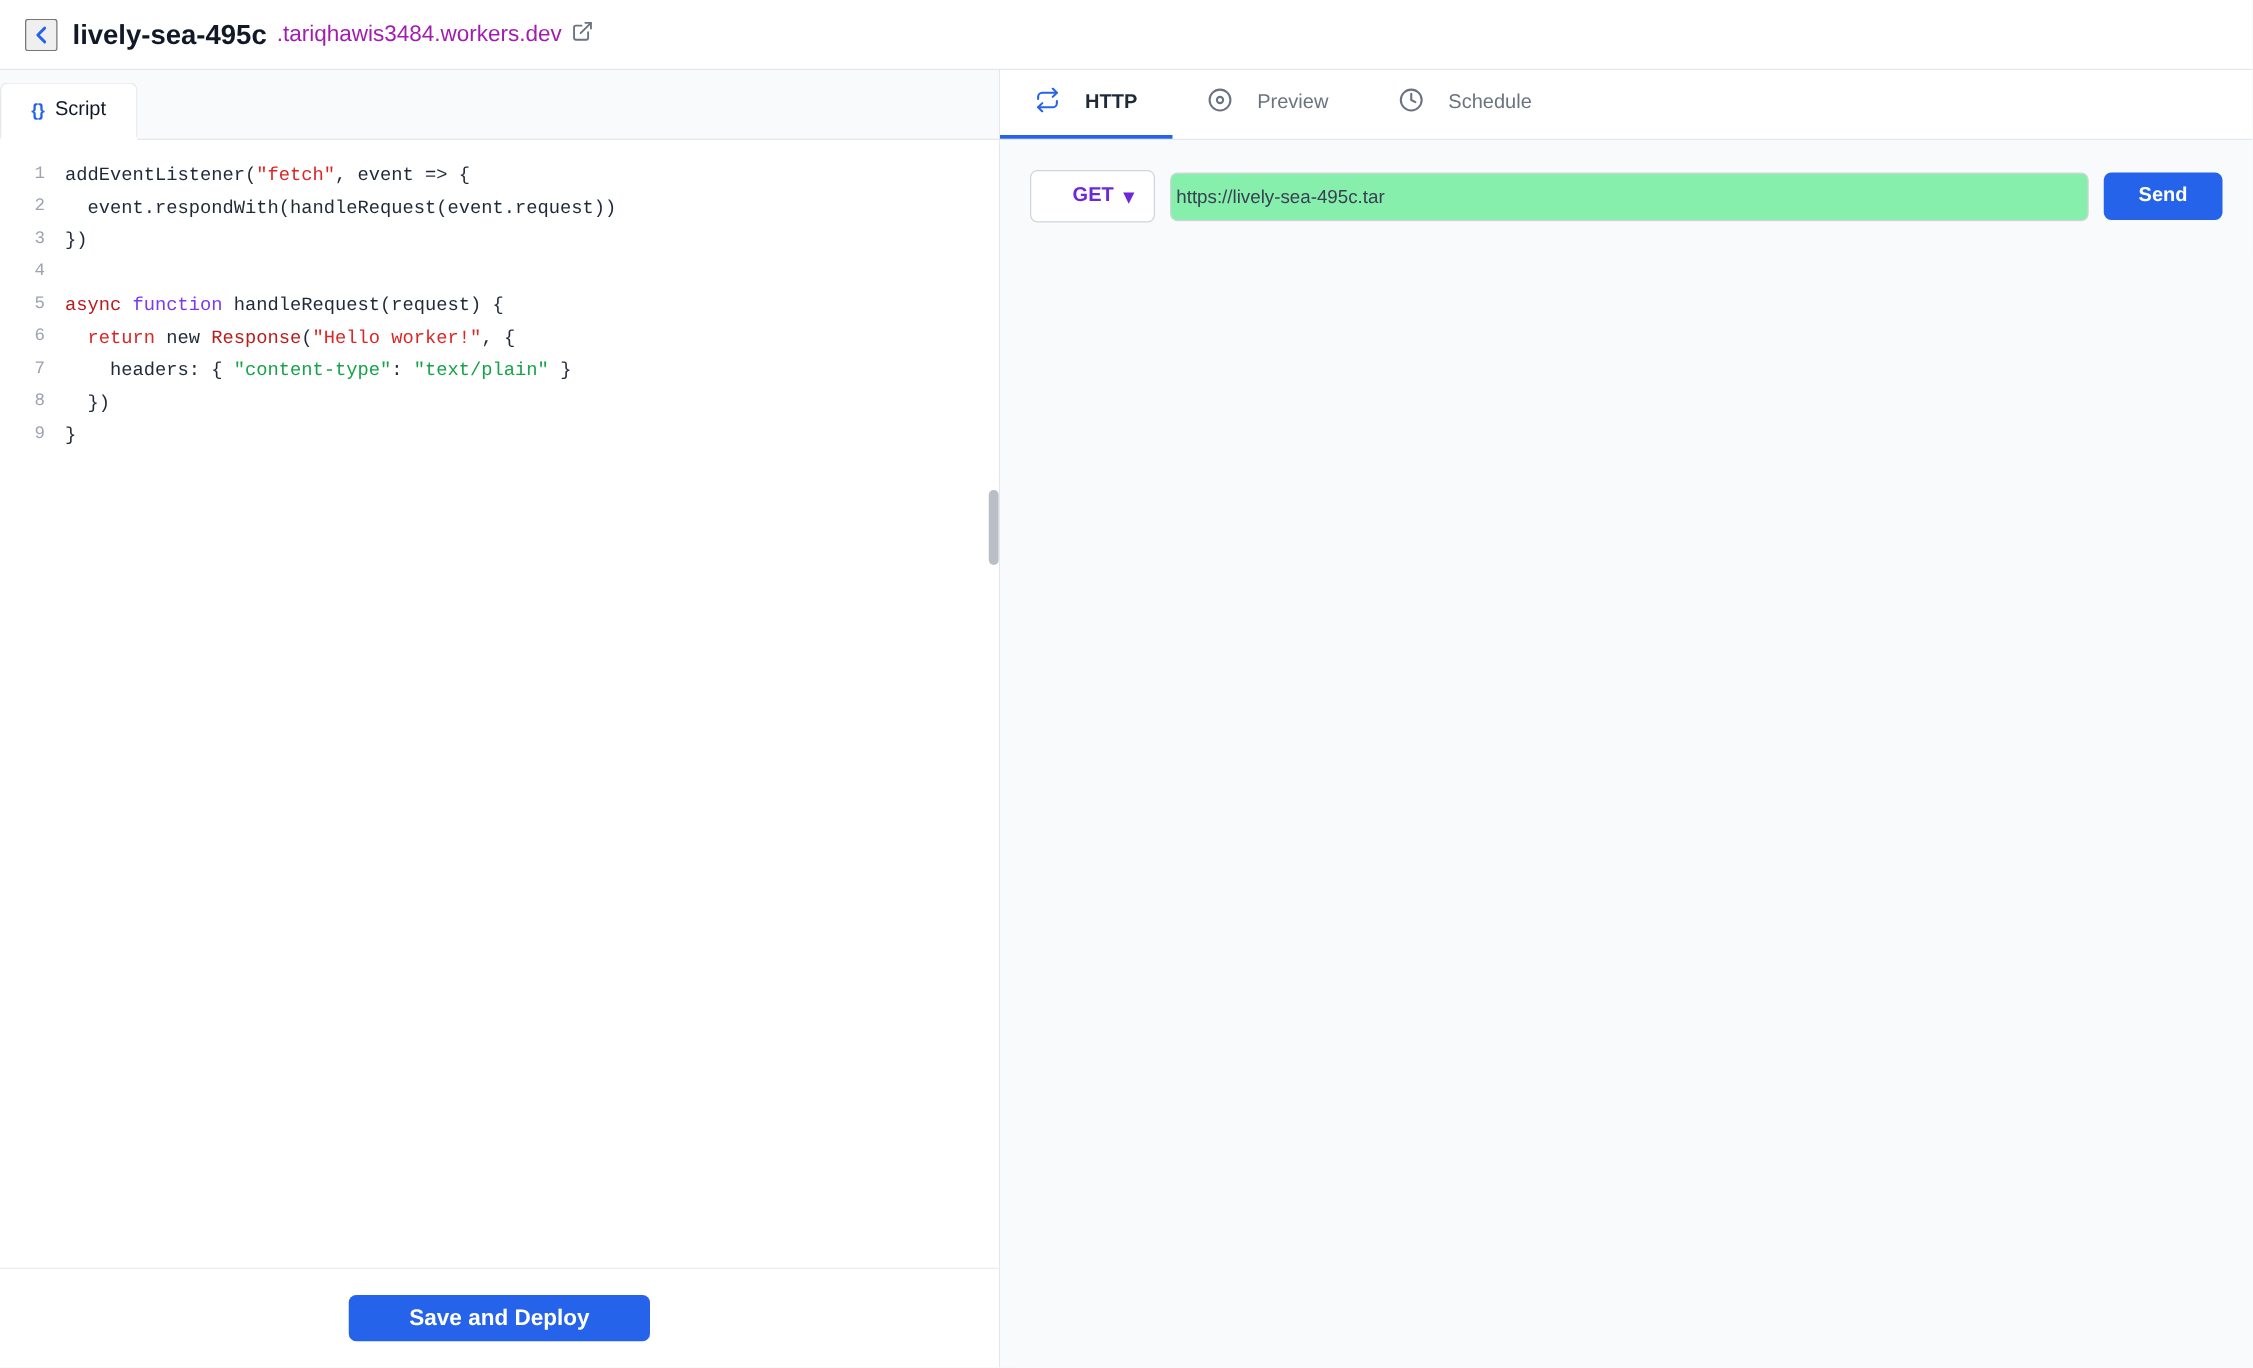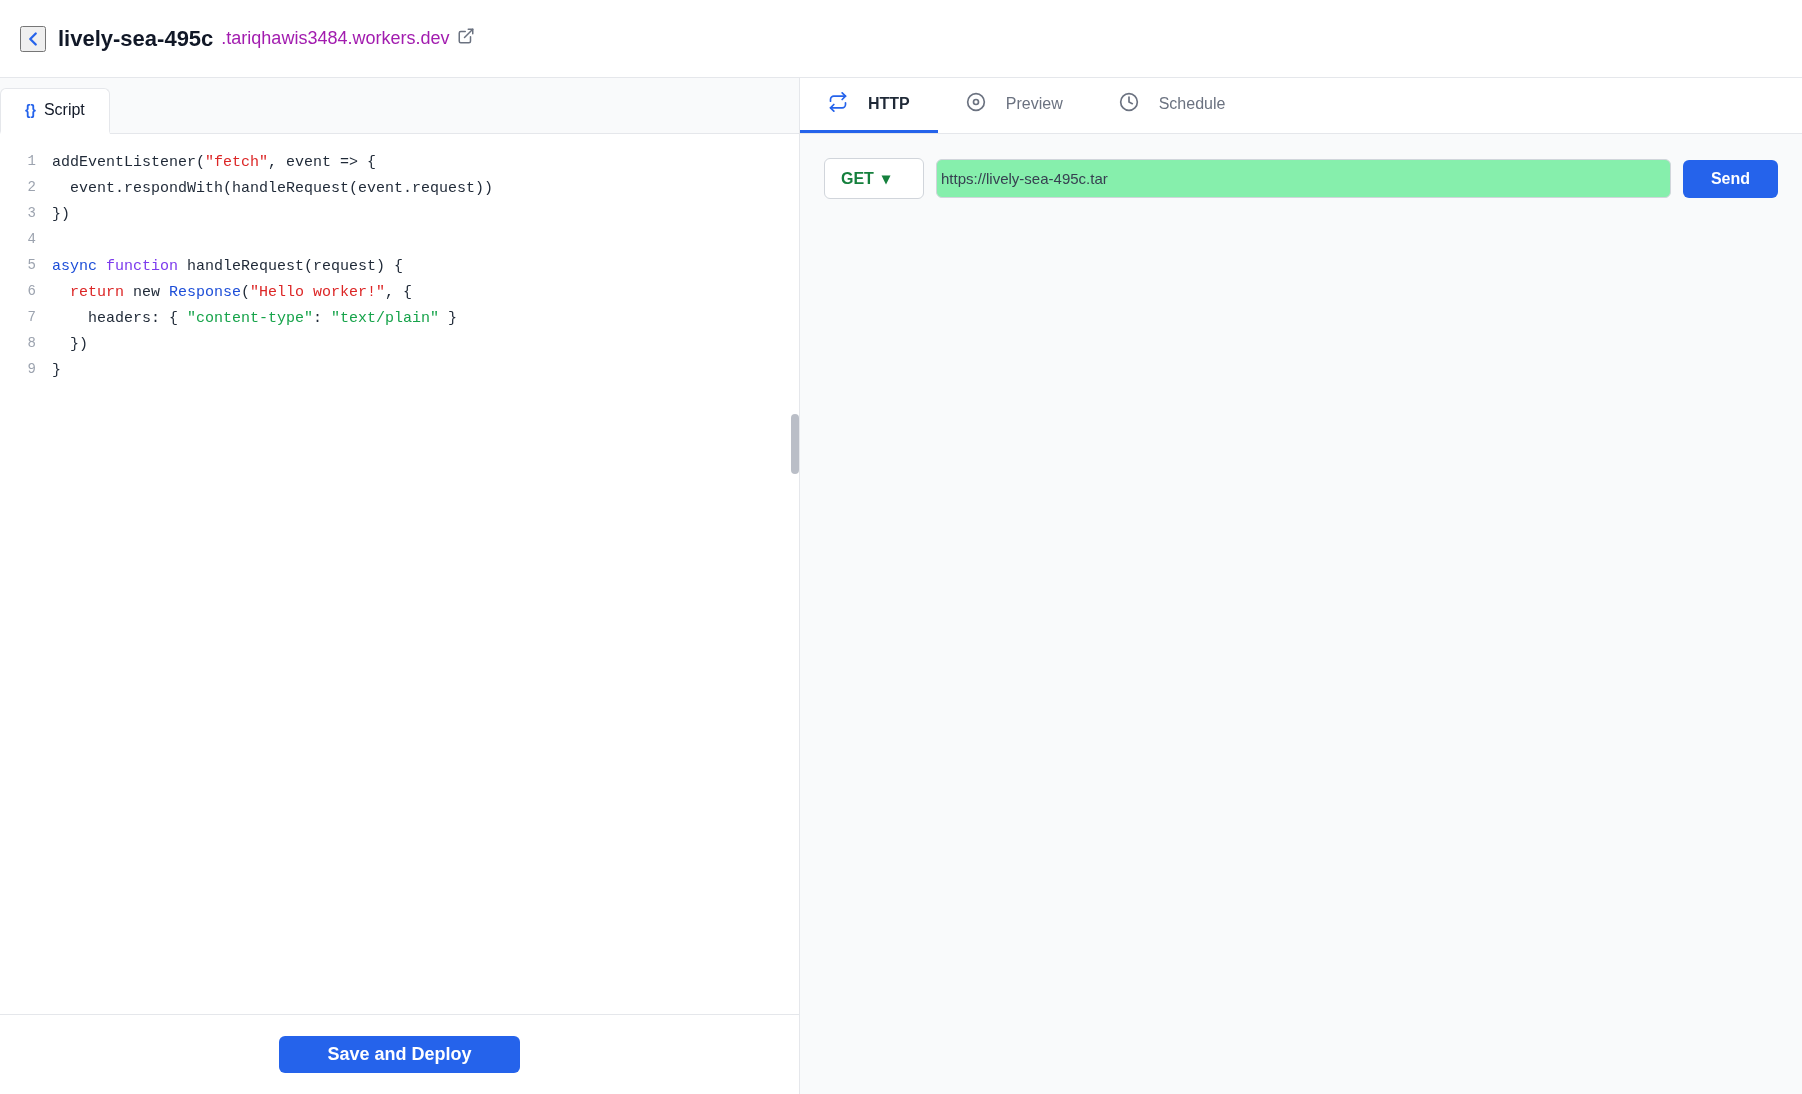--- a/index.html
+++ b/index.html
@@ -13,21 +13,21 @@
       flex-direction: column;
     }
 
     
     .top-bar {
       display: flex;
       align-items: center;
       background: #ffffff;
       border-bottom: 1px solid #e5e7eb;
       padding: 0 20px;
-      height: 78px;
+      height: 56px;
       flex-shrink: 0;
     }
     .back-btn {
       color: #2563eb;
       font-size: 22px;
       margin-right: 12px;
       cursor: pointer;
       display: flex;
       align-items: center;
     }
@@ -124,21 +124,21 @@
       flex-shrink: 0;
       user-select: none;
       line-height: 1.7;
     }
     .line-content {
       flex: 1;
       color: #1f2937;
       white-space: pre;
       line-height: 1.7;
     }
-    .kw-blue { color: #1d4ed8; }
+    .kw-blue { color: #b91c1c; }
     .kw-purple { color: #7c3aed; }
     .kw-red { color: #dc2626; }
     .kw-green { color: #16a34a; }
     .str-red { color: #dc2626; }
     .str-green { color: #16a34a; }
 
     
     .editor-scrollbar {
       position: absolute;
       right: 0;
@@ -219,24 +219,25 @@
     }
     .method-select {
       display: flex;
       align-items: center;
       border: 1px solid #d1d5db;
       border-radius: 6px;
       background: #ffffff;
       padding: 10px 16px;
       font-size: 16px;
       font-weight: 600;
-      color: #15803d;
+      color: #6d28d9;
       cursor: pointer;
       gap: 8px;
       min-width: 100px;
+      justify-content: flex-end;
     }
     .url-input {
       flex: 1;
       border: 1px solid #d1d5db;
       border-radius: 6px;
       padding: 10px 4px;
       font-size: 15px;
       color: #374151;
       background: #86efac;
     }

